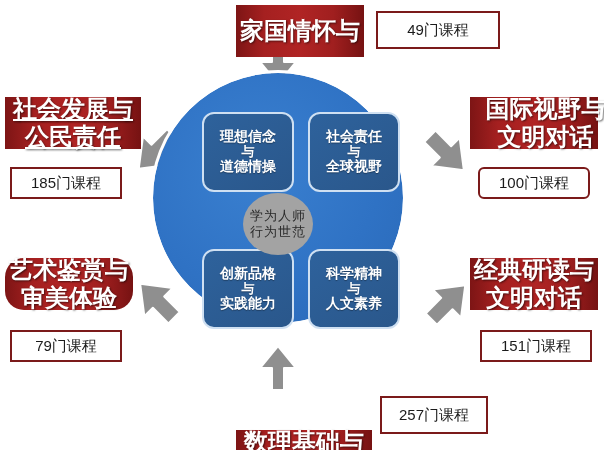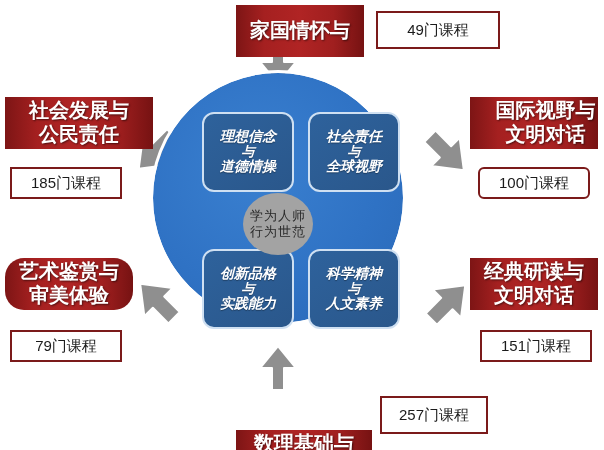--- a/index.html
+++ b/index.html
@@ -43,21 +43,20 @@
     color:#ffffff;
     display:flex;
     flex-direction:column;
     align-items:center;
     justify-content:center;
     line-height:1.12;
     font-size:14px;
     font-weight:bold;
     letter-spacing:0px;
     text-shadow:0 1px 1px rgba(0,0,0,.35);
-    font-style:italic;
   }
   .quad span{display:block;white-space:nowrap;}
   .quad .mid{font-size:13px;}
   .q-tl{left:202px;top:112px;}
   .q-tr{left:308px;top:112px;}
   .q-bl{left:202px;top:249px;}
   .q-br{left:308px;top:249px;}
 
   .core{
     position:absolute;
@@ -74,21 +73,21 @@
     font-weight:500;
   }
   .core span{display:block;white-space:nowrap;}
 
   
   .redlabel{
     position:absolute;
     box-sizing:border-box;
     color:#ffffff;
     font-weight:bold;
-    font-size:20px;
+    font-size:24px;
     line-height:1.18;
     text-align:center;
     display:flex;flex-direction:column;
     align-items:center;justify-content:center;
     background:linear-gradient(90deg,#7d1515 0%,#a52020 22%,#b02424 50%,#a01f1f 76%,#761212 100%);
     text-shadow:1px 1px 2px rgba(0,0,0,.55);
     padding:2px 6px;
   }
   .redlabel span{display:block;white-space:nowrap;}
 
@@ -101,21 +100,21 @@
     color:#1b1b1b;
     font-size:15px;
     display:flex;align-items:center;justify-content:center;
     white-space:nowrap;
   }
 
   
   .lbl-top{left:236px;top:5px;width:128px;height:52px;}
   .cnt-top{left:376px;top:11px;width:124px;height:38px;}
 
-  .lbl-left-top{left:5px;top:97px;width:148px;height:52px;}
+  .lbl-left-top{left:5px;top:97px;width:136px;height:52px;text-decoration:underline;}
   .cnt-left-top{left:10px;top:167px;width:112px;height:32px;}
 
   .lbl-right-top{left:470px;top:97px;width:128px;height:52px;padding-left:29px;}
   .cnt-right-top{left:478px;top:167px;width:112px;height:32px;border-radius:6px;}
 
   .lbl-left-bot{left:5px;top:258px;width:128px;height:52px;border-radius:19px;}
   .cnt-left-bot{left:10px;top:330px;width:112px;height:32px;}
 
   .lbl-right-bot{left:470px;top:258px;width:128px;height:52px;}
   .cnt-right-bot{left:480px;top:330px;width:112px;height:32px;}

